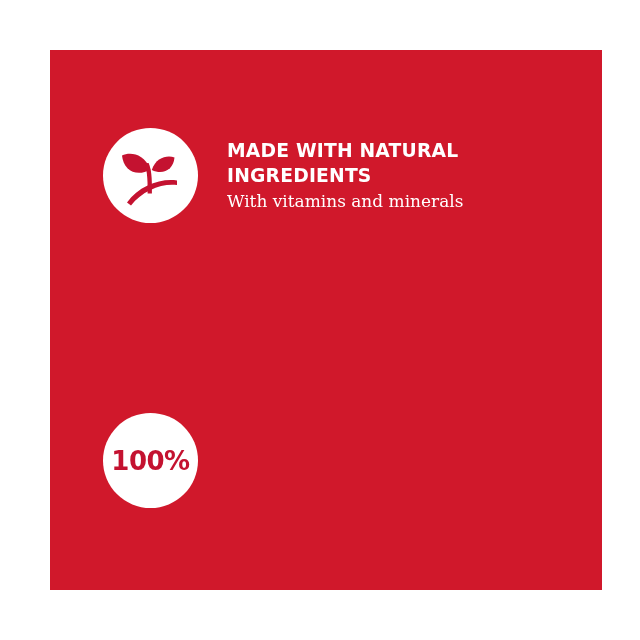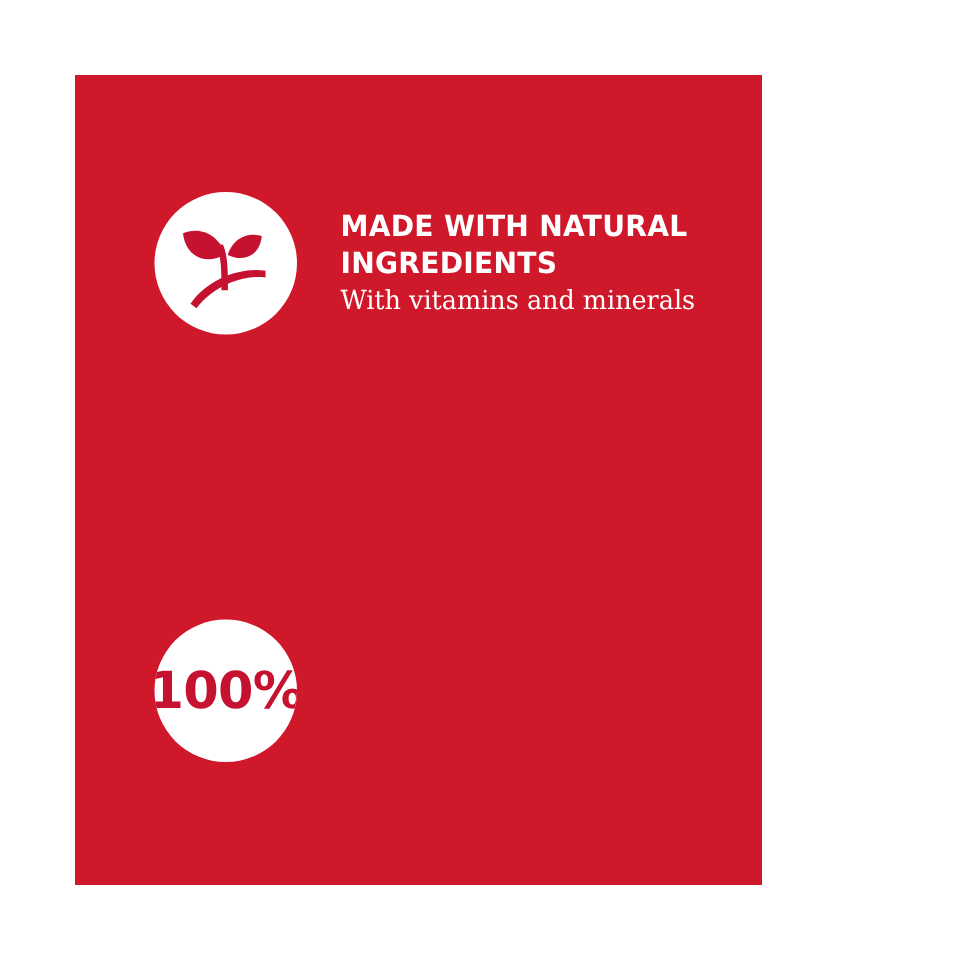--- a/index.html
+++ b/index.html
@@ -20,21 +20,21 @@
     height: 640px;
     background: #ffffff;
     overflow: hidden;
   }
 
   
   #panel {
     position: absolute;
     left: 50px;
     top: 50px;
-    width: 458px;
+    width: 552px;
     height: 540px;
     background: #D0182B;
   }
 
   
   .feature {
     position: absolute;
     left: 53px;           
     display: flex;
     align-items: center;
@@ -54,21 +54,21 @@
     align-items: center;
     justify-content: center;
     overflow: hidden;
   }
   .icon-badge svg { display: block; }
 
   .percent-text {
     color: #C41230;
     font-family: "DejaVu Sans", sans-serif;
     font-weight: bold;
-    font-size: 34px;
+    font-size: 26px;
     letter-spacing: -0.5px;
     line-height: 1;
     user-select: none;
   }
 
   .feature-text {
     margin-left: 29px;
     color: #ffffff;
   }
 

